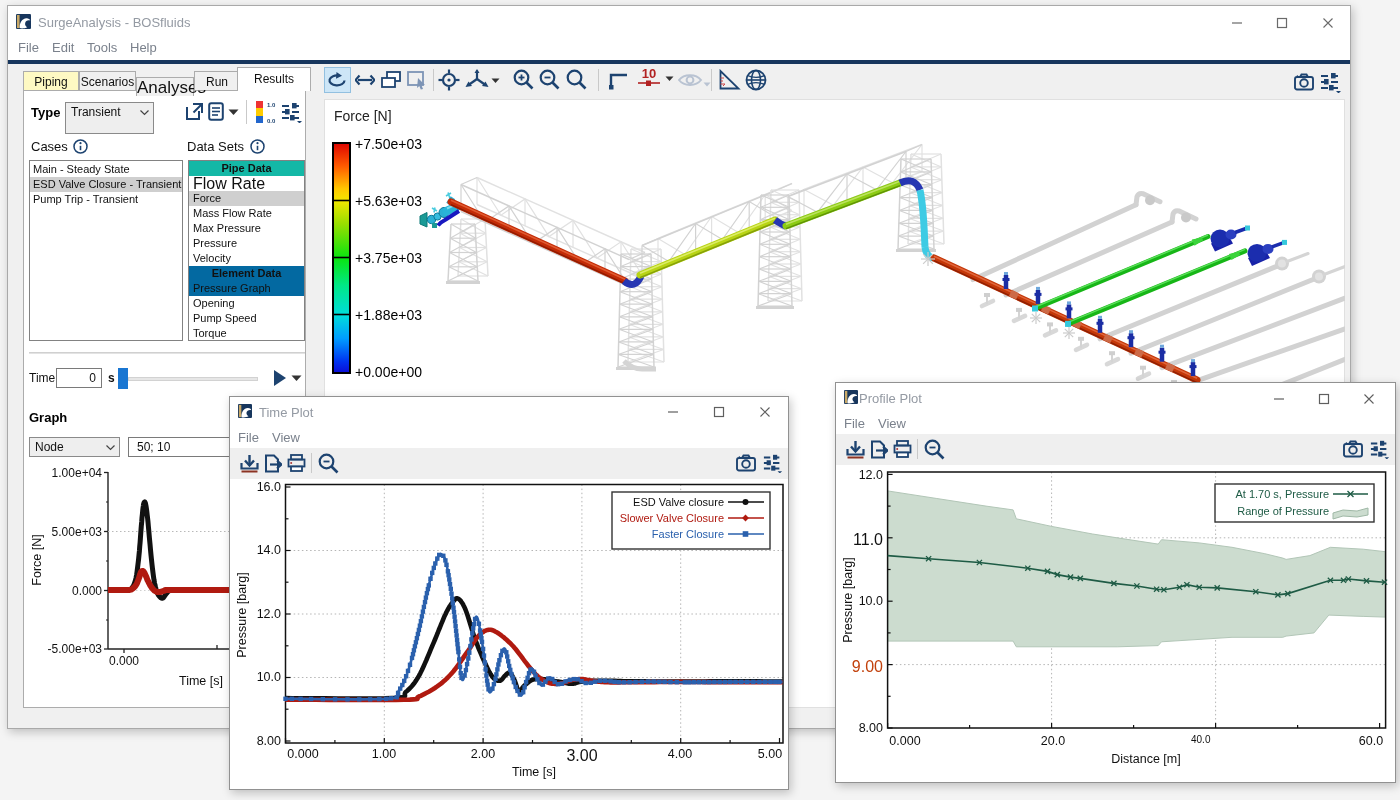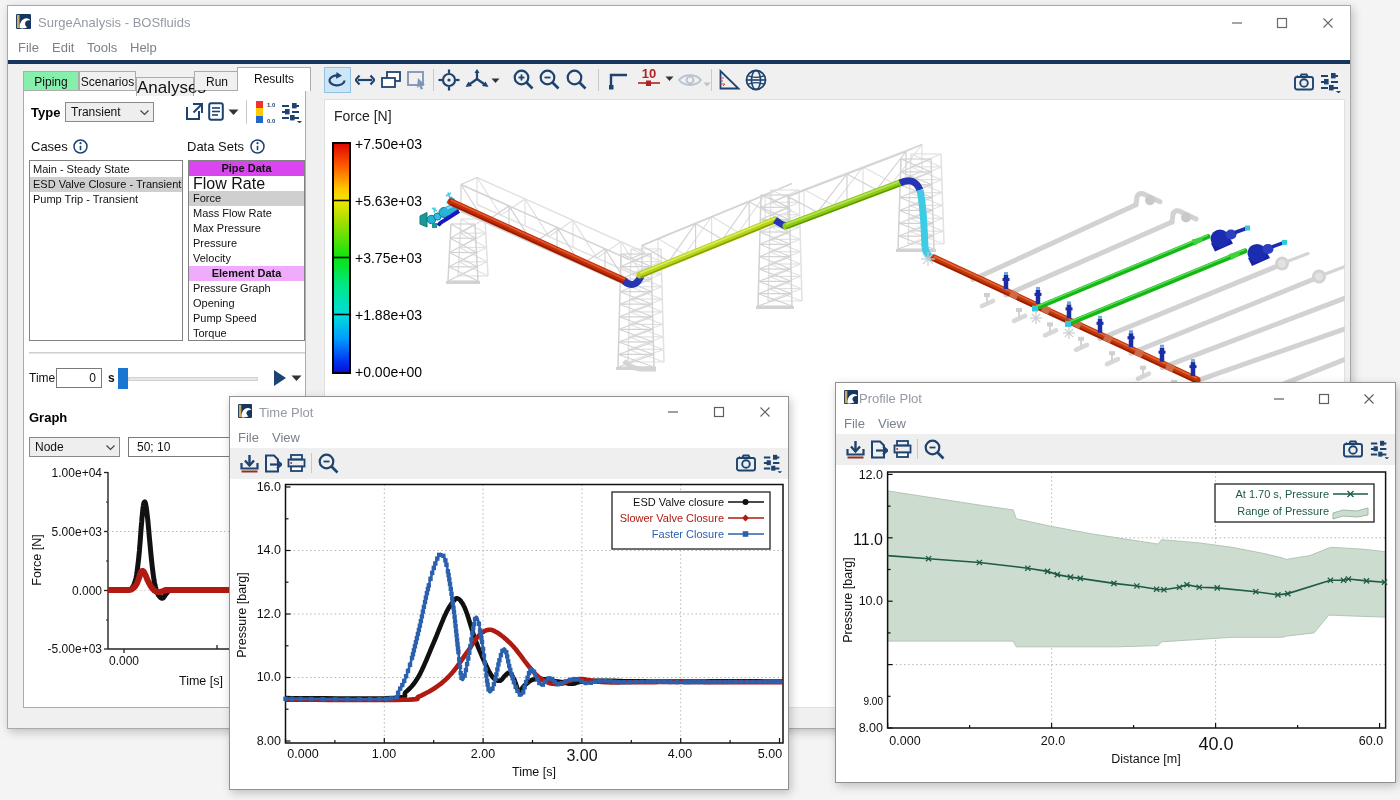--- a/index.html
+++ b/index.html
@@ -25,27 +25,27 @@
 <svg class="abs" style="left:1231px;top:17px" width="12" height="12">
     <line x1="1" y1="6" x2="11" y2="6" stroke="#6a6a6a" stroke-width="1.2"></line>
   </svg>
 <svg class="abs" style="left:1276px;top:17px" width="12" height="12">
     <rect x="1.5" y="1.5" width="9" height="9" fill="none" stroke="#6a6a6a" stroke-width="1.2"></rect>
   </svg>
 <svg class="abs" style="left:1322px;top:17px" width="12" height="12">
     <path d="M1.5,1.5 L10.5,10.5 M10.5,1.5 L1.5,10.5" stroke="#6a6a6a" stroke-width="1.1" fill="none"></path>
   </svg>
 <div class="abs" style="left:23px;top:90px;width:283px;height:618px;background:#fff;border:1px solid #acacac"></div>
-<div class="abs" style="left:23px;top:71px;width:56px;height:19px;background:#86efac;border:1px solid #acacac;border-bottom:none;font-size:12px;color:#111;text-align:center;line-height:20px">Piping</div>
+<div class="abs" style="left:23px;top:71px;width:56px;height:19px;background:#fef9c3;border:1px solid #acacac;border-bottom:none;font-size:12px;color:#111;text-align:center;line-height:20px">Piping</div>
 <div class="abs" style="left:79px;top:71px;width:57px;height:19px;background:#f0f0f0;border:1px solid #acacac;border-bottom:none;font-size:12px;color:#111;text-align:center;line-height:20px">Scenarios</div>
 <div class="abs" style="left:136px;top:77px;width:58px;height:19px;background:#f0f0f0;border:1px solid #acacac;border-bottom:none;font-size:17px;color:#111;text-align:left;line-height:20px">Analyses</div>
 <div class="abs" style="left:194px;top:71px;width:46px;height:19px;background:#f0f0f0;border:1px solid #acacac;border-bottom:none;font-size:12px;color:#111;text-align:center;line-height:20px">Run</div>
 <div class="abs" style="left:237px;top:67px;width:74px;height:24px;background:#fff;border:1px solid #acacac;border-bottom:none;font-size:12px;color:#111;text-align:center;line-height:22px">Results</div>
 <div class="abs" style="left:31px;top:105px;font-size:13px;font-weight:bold;color:#000">Type</div>
-<div class="abs" style="left:65px;top:102px;width:89px;height:20px;background:#eee;border:1px solid #8a8a8a;font-size:12px;color:#111;line-height:18px;padding-left:5px">Transient<svg class="abs" style="right:4px;top:7px" width="9" height="6">
+<div class="abs" style="left:65px;top:102px;width:89px;height:32px;background:#eee;border:1px solid #8a8a8a;font-size:12px;color:#111;line-height:18px;padding-left:5px">Transient<svg class="abs" style="right:4px;top:7px" width="9" height="6">
       <path d="M0.5,0.5 L4.5,4.5 L8.5,0.5" stroke="#444" stroke-width="1.2" fill="none"></path>
     </svg></div>
 <svg class="abs" style="left:185px;top:102px" width="19" height="19" viewBox="0 0 19 19">
     <path d="M2,5 L2,17 L14,17 L14,9" fill="none" stroke="#1d4370" stroke-width="2"></path>
     <path d="M8,2 L17,2 L17,11" fill="none" stroke="#1d4370" stroke-width="2"></path>
     <path d="M17,2 L8.5,10.5" stroke="#1d4370" stroke-width="2"></path>
   </svg>
 <svg class="abs" style="left:208px;top:102px" width="16" height="19" viewBox="0 0 16 19">
     <rect x="1.2" y="1.2" width="13.6" height="16.6" rx="2" fill="none" stroke="#1d4370" stroke-width="2"></rect>
     <line x1="4" y1="6" x2="12" y2="6" stroke="#1d4370" stroke-width="1.6"></line>
@@ -82,28 +82,28 @@
 <svg class="abs" style="left:250px;top:139px" width="15" height="15" viewBox="0 0 15 15">
     <circle cx="7.5" cy="7.5" r="6.5" fill="none" stroke="#1d4370" stroke-width="1.5"></circle>
     <circle cx="7.5" cy="4.2" r="1.1" fill="#1d4370"></circle>
     <line x1="7.5" y1="6.8" x2="7.5" y2="11.2" stroke="#1d4370" stroke-width="1.6"></line>
   </svg>
 <div class="abs" style="left:29px;top:160px;width:154px;height:181px;background:#fff;border:1px solid #828282"></div>
 <div class="abs" style="left:30px;top:162px;width:152px;height:15px;font-size:11px;letter-spacing:0px;color:#111;line-height:15px;padding-left:3px;white-space:nowrap;overflow:hidden">Main - Steady State</div>
 <div class="abs" style="left:30px;top:177px;width:152px;height:15px;background:#cfcfcf;font-size:11px;letter-spacing:0px;color:#111;line-height:15px;padding-left:3px;white-space:nowrap;overflow:hidden">ESD Valve Closure - Transient</div>
 <div class="abs" style="left:30px;top:192px;width:152px;height:15px;font-size:11px;letter-spacing:0px;color:#111;line-height:15px;padding-left:3px;white-space:nowrap;overflow:hidden">Pump Trip - Transient</div>
 <div class="abs" style="left:188px;top:160px;width:117px;height:181px;background:#fff;border:1px solid #828282"></div>
-<div class="abs" style="left:189px;top:161px;width:115px;height:15px;background:#d946ef;font-weight:bold;text-align:center;font-size:11px;color:#111;line-height:15px;white-space:nowrap;overflow:hidden">Pipe Data</div>
+<div class="abs" style="left:189px;top:161px;width:115px;height:15px;background:#14b8a6;font-weight:bold;text-align:center;font-size:11px;color:#111;line-height:15px;white-space:nowrap;overflow:hidden">Pipe Data</div>
 <div class="abs" style="left:189px;top:176px;width:115px;height:33px;padding-left:4px;font-size:16px;color:#111;line-height:15px;white-space:nowrap;overflow:hidden">Flow Rate</div>
 <div class="abs" style="left:189px;top:191px;width:115px;height:15px;background:#cfcfcf;padding-left:4px;font-size:11px;color:#111;line-height:15px;white-space:nowrap;overflow:hidden">Force</div>
 <div class="abs" style="left:189px;top:206px;width:115px;height:15px;padding-left:4px;font-size:11px;color:#111;line-height:15px;white-space:nowrap;overflow:hidden">Mass Flow Rate</div>
 <div class="abs" style="left:189px;top:221px;width:115px;height:15px;padding-left:4px;font-size:11px;color:#111;line-height:15px;white-space:nowrap;overflow:hidden">Max Pressure</div>
 <div class="abs" style="left:189px;top:236px;width:115px;height:15px;padding-left:4px;font-size:11px;color:#111;line-height:15px;white-space:nowrap;overflow:hidden">Pressure</div>
 <div class="abs" style="left:189px;top:251px;width:115px;height:15px;padding-left:4px;font-size:11px;color:#111;line-height:15px;white-space:nowrap;overflow:hidden">Velocity</div>
-<div class="abs" style="left:189px;top:266px;width:115px;height:15px;background:#f0abfc;font-weight:bold;text-align:center;font-size:11px;color:#111;line-height:15px;white-space:nowrap;overflow:hidden">Element Data</div>
+<div class="abs" style="left:189px;top:266px;width:115px;height:30px;background:#0369a1;font-weight:bold;text-align:center;font-size:11px;color:#111;line-height:15px;white-space:nowrap;overflow:hidden">Element Data</div>
 <div class="abs" style="left:189px;top:281px;width:115px;height:15px;padding-left:4px;font-size:11px;color:#111;line-height:15px;white-space:nowrap;overflow:hidden">Pressure Graph</div>
 <div class="abs" style="left:189px;top:296px;width:115px;height:15px;padding-left:4px;font-size:11px;color:#111;line-height:15px;white-space:nowrap;overflow:hidden">Opening</div>
 <div class="abs" style="left:189px;top:311px;width:115px;height:15px;padding-left:4px;font-size:11px;color:#111;line-height:15px;white-space:nowrap;overflow:hidden">Pump Speed</div>
 <div class="abs" style="left:189px;top:326px;width:115px;height:15px;padding-left:4px;font-size:11px;color:#111;line-height:15px;white-space:nowrap;overflow:hidden">Torque</div>
 <div class="abs" style="left:29px;top:352px;width:276px;height:2px;background:#e3e3e3;border-top:1px solid #d0d0d0"></div>
 <div class="abs" style="left:29px;top:371px;font-size:12px;color:#111">Time</div>
 <div class="abs" style="left:56px;top:368px;width:46px;height:20px;background:#fff;border:1px solid #7a7a7a;font-size:12px;color:#111;line-height:18px;text-align:right;padding-right:5px">0</div>
 <div class="abs" style="left:108px;top:371px;font-size:12px;font-weight:bold;color:#111">s</div>
 <div class="abs" style="left:128px;top:377px;width:130px;height:4px;background:#e6e6e6;border:1px solid #d2d2d2"></div>
 <div class="abs" style="left:118px;top:368px;width:10px;height:21px;background:#1976d2"></div>
@@ -1042,21 +1042,21 @@
     <rect x="379.0" y="19.0" width="159.0" height="38.0" fill="#fff" stroke="#333" stroke-width="1.4"></rect>
     <text x="493.0" y="33.0" font-size="11" fill="#1e5b45" text-anchor="end">At 1.70 s, Pressure</text>
     <line x1="497.0" y1="29.0" x2="532.0" y2="29.0" stroke="#1e5b45" stroke-width="1.6"></line>
     <path d="M511.5,26.0 L517.5,32.0 M511.5,32.0 L517.5,26.0" stroke="#1e5b45" stroke-width="1.3"></path>
     <text x="493.0" y="50.0" font-size="11" fill="#1e5b45" text-anchor="end">Range of Pressure</text>
     <path d="M497.0,48.0 l10,-3 l14,1 l11,-3 l0,7 l-11,2 l-14,-1 l-10,3 z" fill="#ccdccf" stroke="#9fb8a6" stroke-width="1"></path>
   </svg>
 <div class="abs" style="left:851px;top:468px;width:32px;text-align:right;font-size:12.5px;color:#111">12.0</div>
 <div class="abs" style="left:851px;top:531px;width:32px;text-align:right;font-size:16px;color:#111">11.0</div>
 <div class="abs" style="left:851px;top:594px;width:32px;text-align:right;font-size:12.5px;color:#111">10.0</div>
-<div class="abs" style="left:851px;top:696px;width:32px;text-align:right;font-size:10px;color:#000000">9.00</div>
+<div class="abs" style="left:851px;top:658px;width:32px;text-align:right;font-size:16px;color:#c2410c">9.00</div>
 <div class="abs" style="left:851px;top:721px;width:32px;text-align:right;font-size:12.5px;color:#111">8.00</div>
 <div class="abs" style="left:880px;top:734px;width:50px;text-align:center;font-size:12.5px;color:#111">0.000</div>
 <div class="abs" style="left:1028px;top:734px;width:50px;text-align:center;font-size:12.5px;color:#111">20.0</div>
-<div class="abs" style="left:1191px;top:734px;width:50px;text-align:center;font-size:18px;color:#111">40.0</div>
+<div class="abs" style="left:1191px;top:734px;width:50px;font-size:10px;color:#111">40.0</div>
 <div class="abs" style="left:1346px;top:734px;width:50px;text-align:center;font-size:12.5px;color:#111">60.0</div>
 <div class="abs" style="left:1106px;top:752px;width:80px;text-align:center;font-size:12.5px;color:#111">Distance [m]</div>
 <svg class="abs" style="left:839px;top:525px" width="18" height="150">
     <text x="13" y="75" font-size="12.5" fill="#111" text-anchor="middle" transform="rotate(-90 13 75)">Pressure [barg]</text>
   </svg>
 </body></html>

